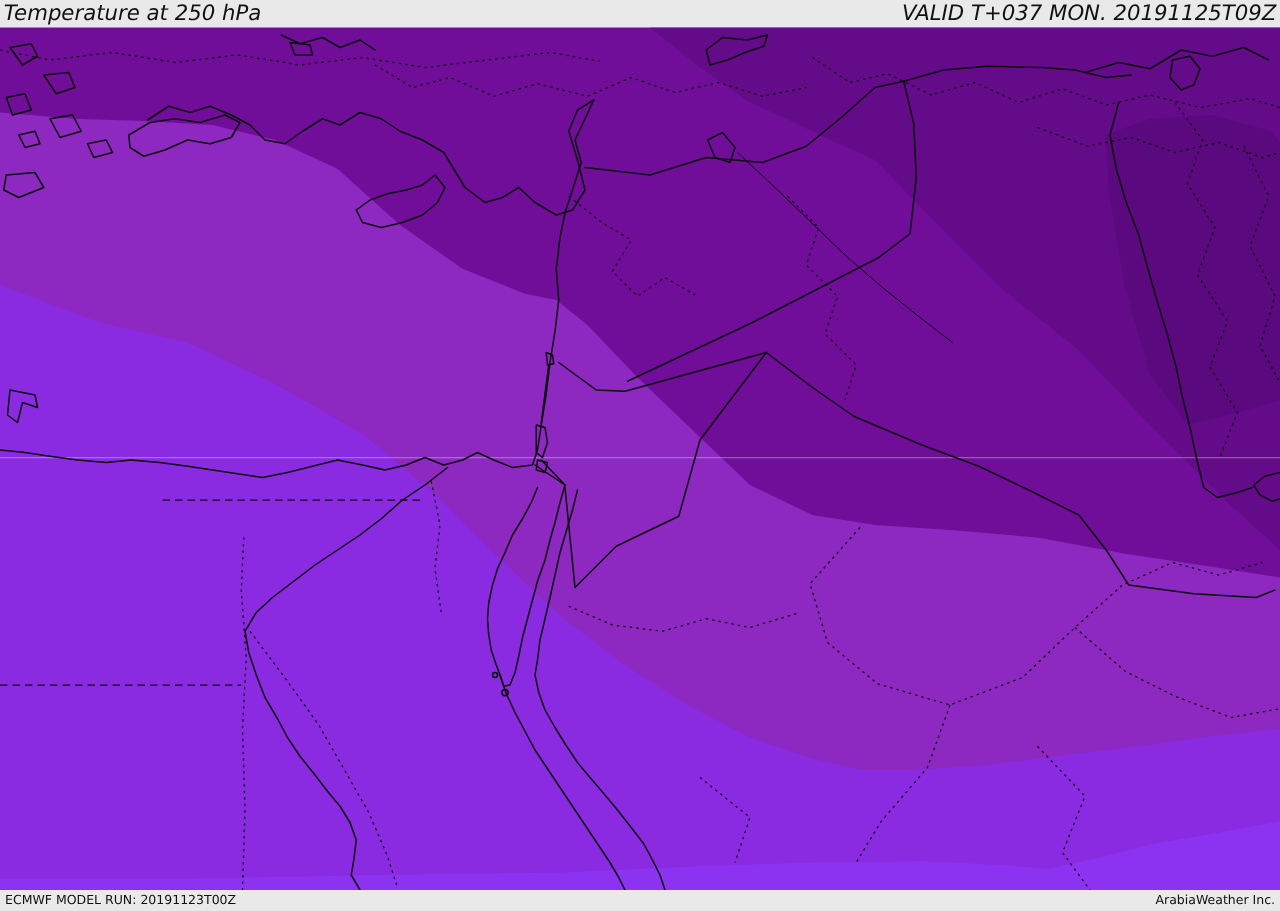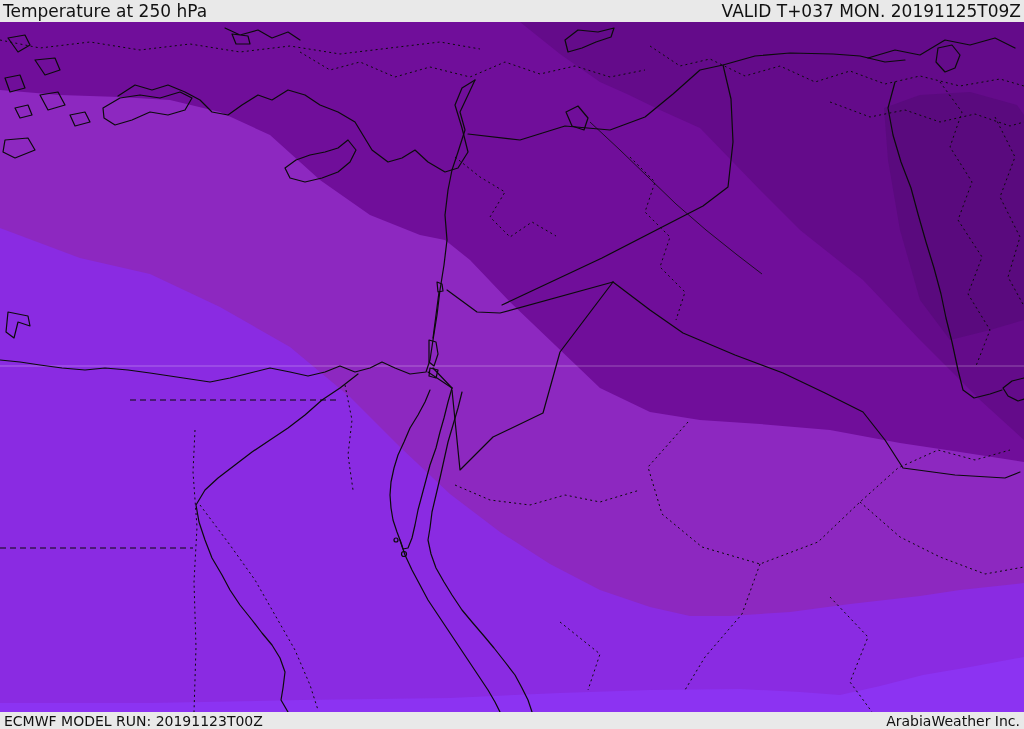--- a/index.html
+++ b/index.html
@@ -1,22 +1,22 @@
 <!DOCTYPE html>
 <html><head>
 <meta charset="utf-8">
 <style>
   html,body{margin:0;padding:0;background:#fff;}
   body{width:1024px;height:729px;position:relative;overflow:hidden;
        font-family:"DejaVu Sans","Liberation Sans",sans-serif;}
   .bar{position:absolute;left:0;width:1024px;background:#e9e9e9;color:#111;
        display:flex;justify-content:space-between;align-items:center;
        box-sizing:border-box;}
-  #topbar{top:0;height:22px;font-size:17px;padding:0 3px;}
-  #botbar{top:712px;height:17px;font-size:14px;padding:1px 4px;}
+  #topbar{top:0;height:22px;font-size:17px;padding:0 3px;font-style:italic;}
+  #botbar{top:712px;height:17px;font-size:10px;padding:1px 4px;}
   #map{position:absolute;top:22px;left:0;width:1024px;height:690px;}
   svg{display:block;}
   .coast{fill:none;stroke-width:1.2px;stroke-linejoin:round;stroke-linecap:round;}
   .coast-thin{fill:none;stroke-width:0.8px;}
   .dotted{fill:none;stroke-width:1px;stroke-dasharray:2 3.2;}
   .dashed{fill:none;stroke-width:1px;stroke-dasharray:6 4;}
 </style>
 </head>
 <body>
 

